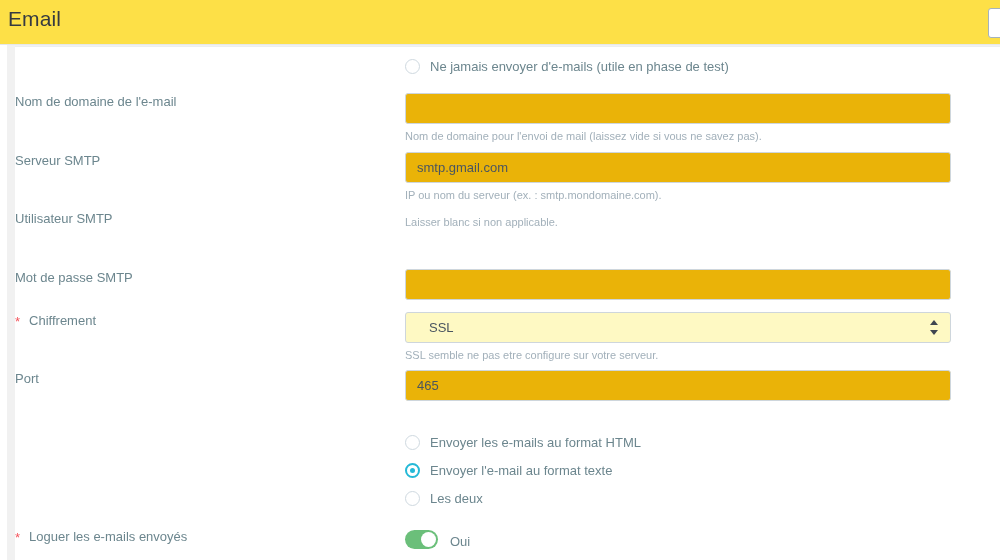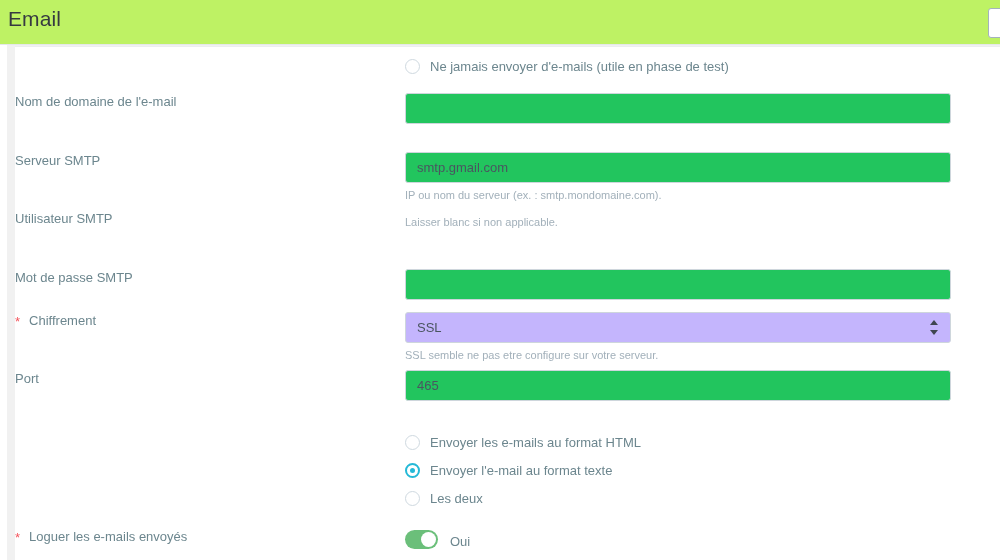--- a/index.html
+++ b/index.html
@@ -15,21 +15,21 @@
     color: #6c868e;
     overflow: hidden;
   }
 
   
   .page-header {
     position: absolute;
     left: 0; top: 0;
     width: 1000px;
     height: 45px;
-    background: #bef264;
+    background: #fde047;
     border-bottom: 1px solid #e5e8ea;
     box-sizing: border-box;
   }
   .page-title {
     position: absolute;
     left: 8px;
     top: 7px;
     font-size: 21px;
     font-weight: 400;
     color: #363a41;
@@ -95,43 +95,43 @@
     width: 546px;
   }
 
   .text-input {
     display: block;
     width: 546px;
     height: 31px;
     box-sizing: border-box;
     border: 1px solid #ced6dc;
     border-radius: 3px;
-    background: #22c55e;
+    background: #eab308;
     padding: 0 11px;
     font-family: "Liberation Sans", sans-serif;
     font-size: 13px;
     color: #4a5560;
     outline: none;
   }
   .text-input::placeholder { color: #b6c1c9; }
 
   .select-wrap {
     position: relative;
     width: 546px;
     height: 31px;
   }
   .select-box {
     display: block;
     width: 546px;
     height: 31px;
     box-sizing: border-box;
     border: 1px solid #ced6dc;
     border-radius: 3px;
-    background: #c4b5fd;
-    padding: 0 11px;
+    background: #fef9c3;
+    padding: 0 23px;
     line-height: 29px;
     font-size: 13px;
     color: #4a5560;
   }
   .select-arrows {
     position: absolute;
     right: 12px;
     top: 7px;
     width: 9px;
     height: 17px;
@@ -242,20 +242,21 @@
 
     <div class="radio-row" style="top:10px;">
       <span class="radio"></span>
       <span class="radio-label">Ne jamais envoyer d'e-mails (utile en phase de test)</span>
     </div>
 
     <div class="form-group" style="top:46px;">
       <div class="form-label">Nom de domaine de l'e-mail</div>
       <div class="control-area">
         <input class="text-input" type="text" value="" style="">
+        <span class="help-text">Nom de domaine pour l'envoi de mail (laissez vide si vous ne savez pas).</span>
       </div>
     </div>
 
     <div class="form-group" style="top:105px;">
       <div class="form-label">Serveur SMTP</div>
       <div class="control-area">
         <input class="text-input" type="text" value="smtp.gmail.com" style="">
         <span class="help-text">IP ou nom du serveur (ex. : smtp.mondomaine.com).</span>
       </div>
     </div>

